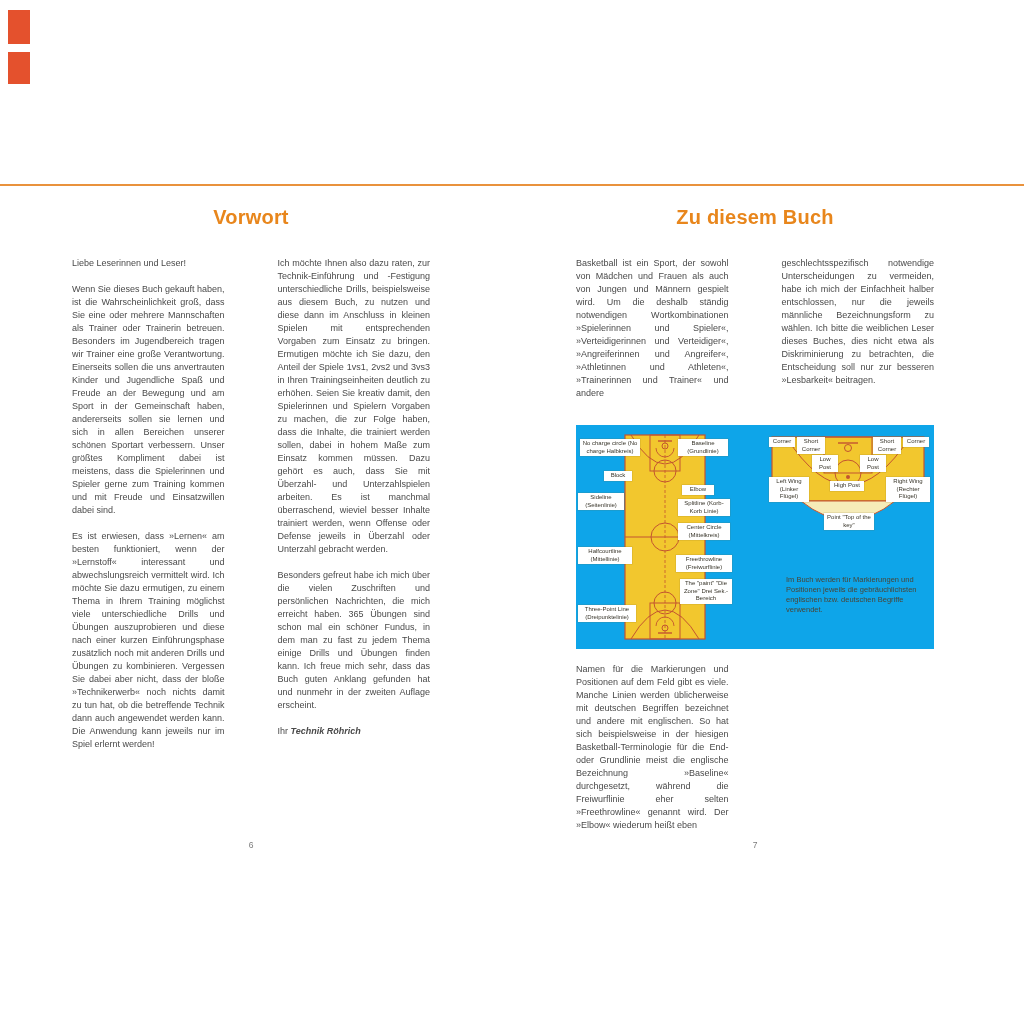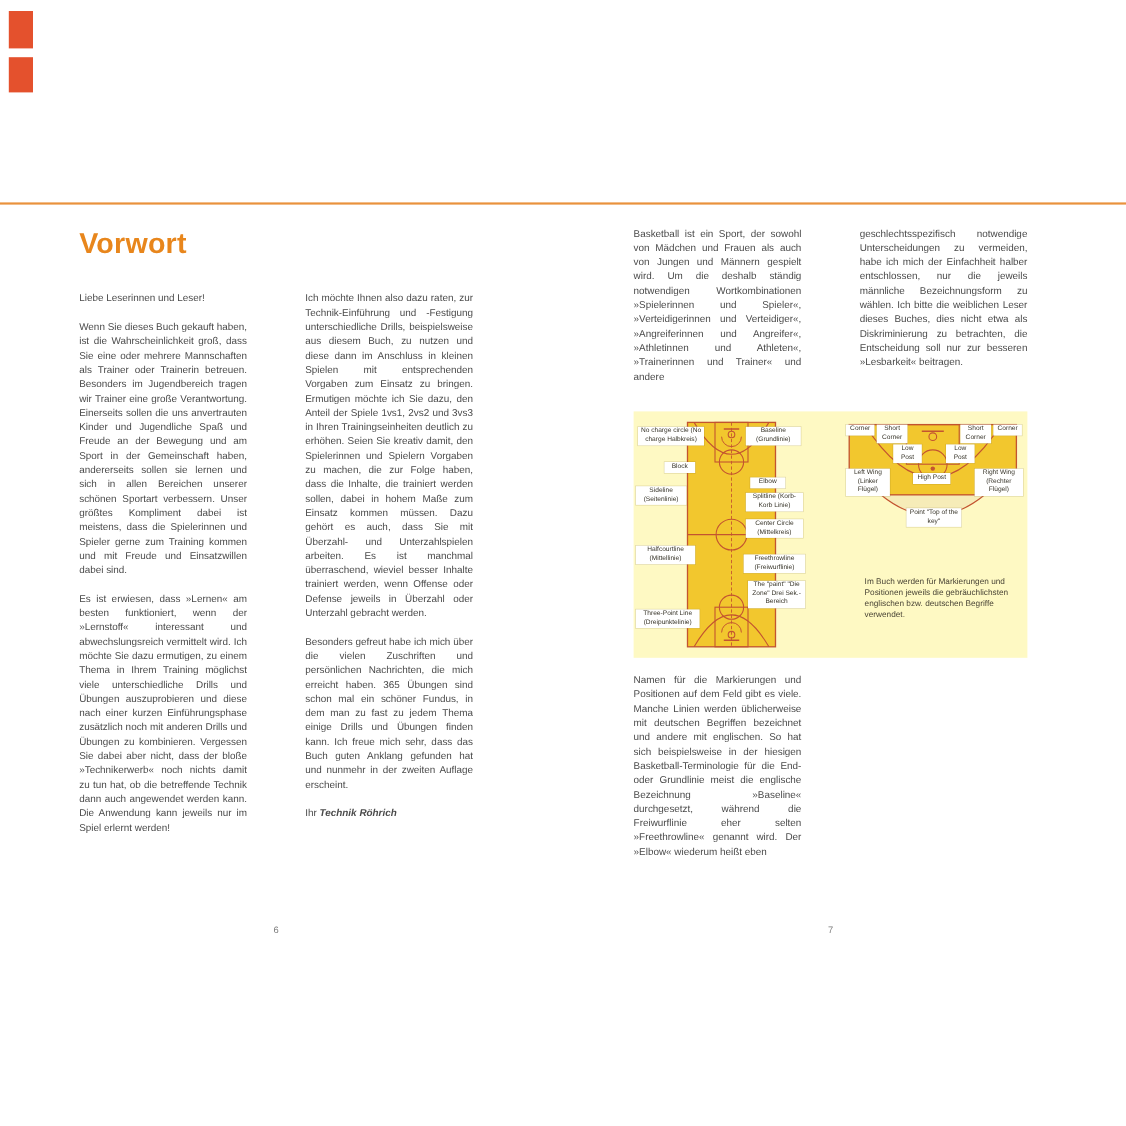--- a/index.html
+++ b/index.html
@@ -9,31 +9,31 @@
   .corner-tab { position:absolute; left:8px; width:22px; background:#e4512d; }
   .tab1 { top:10px; height:34px; }
   .tab2 { top:52px; height:32px; }
 
   .top-rule { position:absolute; left:0; top:184px; width:1024px; height:2px; background:#e9923c; }
 
   .page { position:absolute; top:206px; width:358px; }
   .page-left  { left:72px; }
   .page-right { left:576px; }
 
-  .page-title { font-size:26px; font-weight:bold; color:#e8861c; margin-bottom:28px; letter-spacing:0.2px; }
+  .page-title { font-size:20px; font-weight:bold; color:#e8861c; text-align:center; margin-bottom:28px; letter-spacing:0.2px; }
 
   .cols { display:flex; gap:53px; }
   .col { width:162px; font-size:9px; line-height:13px; color:#4a4a4a; text-align:justify; }
   .col p { margin-bottom:13px; }
   .sig { font-style:italic; font-weight:bold; }
 
   .pagenum { position:absolute; top:634px; left:0; width:100%; text-align:center; font-size:8.5px; color:#7a7a7a; }
 
   
-  .diagram { position:relative; width:358px; height:224px; background:#fef9c3; margin:12px 0 14px; }
+  .diagram { position:relative; width:358px; height:224px; background:#0ea5e9; margin:12px 0 14px; }
   .court-svg { position:absolute; }
   .court1 { left:24px; top:4px; width:130px; height:216px; }
   .court2 { left:192px; top:8px; width:160px; height:112px; }
   .dlabel { position:absolute; background:#ffffff; color:#38352a; font-size:6px; line-height:7.5px; text-align:center; padding:1px 2px; box-shadow:0 0 0 0.5px rgba(120,100,30,0.25); }
   .caption { position:absolute; left:210px; top:150px; width:142px; font-size:7.5px; line-height:10px; color:#4a4536; text-align:left; }
 </style>
 </head>
 <body>
 
 <div class="canvas">
@@ -53,20 +53,21 @@
       <div class="col">
         <p>Ich möchte Ihnen also dazu raten, zur Technik-Einführung und -Festigung unterschiedliche Drills, beispielsweise aus diesem Buch, zu nutzen und diese dann im Anschluss in kleinen Spielen mit entsprechenden Vorgaben zum Einsatz zu bringen. Ermutigen möchte ich Sie dazu, den Anteil der Spiele 1vs1, 2vs2 und 3vs3 in Ihren Trainingseinheiten deutlich zu erhöhen. Seien Sie kreativ damit, den Spielerinnen und Spielern Vorgaben zu machen, die zur Folge haben, dass die Inhalte, die trainiert werden sollen, dabei in hohem Maße zum Einsatz kommen müssen. Dazu gehört es auch, dass Sie mit Überzahl- und Unterzahlspielen arbeiten. Es ist manchmal überraschend, wieviel besser Inhalte trainiert werden, wenn Offense oder Defense jeweils in Überzahl oder Unterzahl gebracht werden.</p>
         <p>Besonders gefreut habe ich mich über die vielen Zuschriften und persönlichen Nachrichten, die mich erreicht haben. 365 Übungen sind schon mal ein schöner Fundus, in dem man zu fast zu jedem Thema einige Drills und Übungen finden kann. Ich freue mich sehr, dass das Buch guten Anklang gefunden hat und nunmehr in der zweiten Auflage erscheint.</p>
         <p><span>Ihr</span> <em class="sig">Technik Röhrich</em></p>
       </div>
     </div>
     <div class="pagenum">6</div>
   </div>
 
   <div class="page page-right">
+    <div class="page-title">Zu diesem Buch</div>
     <div class="cols">
       <div class="col">
         <p>Basketball ist ein Sport, der sowohl von Mädchen und Frauen als auch von Jungen und Männern gespielt wird. Um die deshalb ständig notwendigen Wortkombinationen »Spielerinnen und Spieler«, »Verteidigerinnen und Verteidiger«, »Angreiferinnen und Angreifer«, »Athletinnen und Athleten«, »Trainerinnen und Trainer« und andere</p>
       </div>
       <div class="col">
         <p>geschlechtsspezifisch notwendige Unterscheidungen zu vermeiden, habe ich mich der Einfachheit halber entschlossen, nur die jeweils männliche Bezeichnungsform zu wählen. Ich bitte die weiblichen Leser dieses Buches, dies nicht etwa als Diskriminierung zu betrachten, die Entscheidung soll nur zur besseren »Lesbarkeit« beitragen.</p>
       </div>
     </div>
 
     <div class="diagram">

